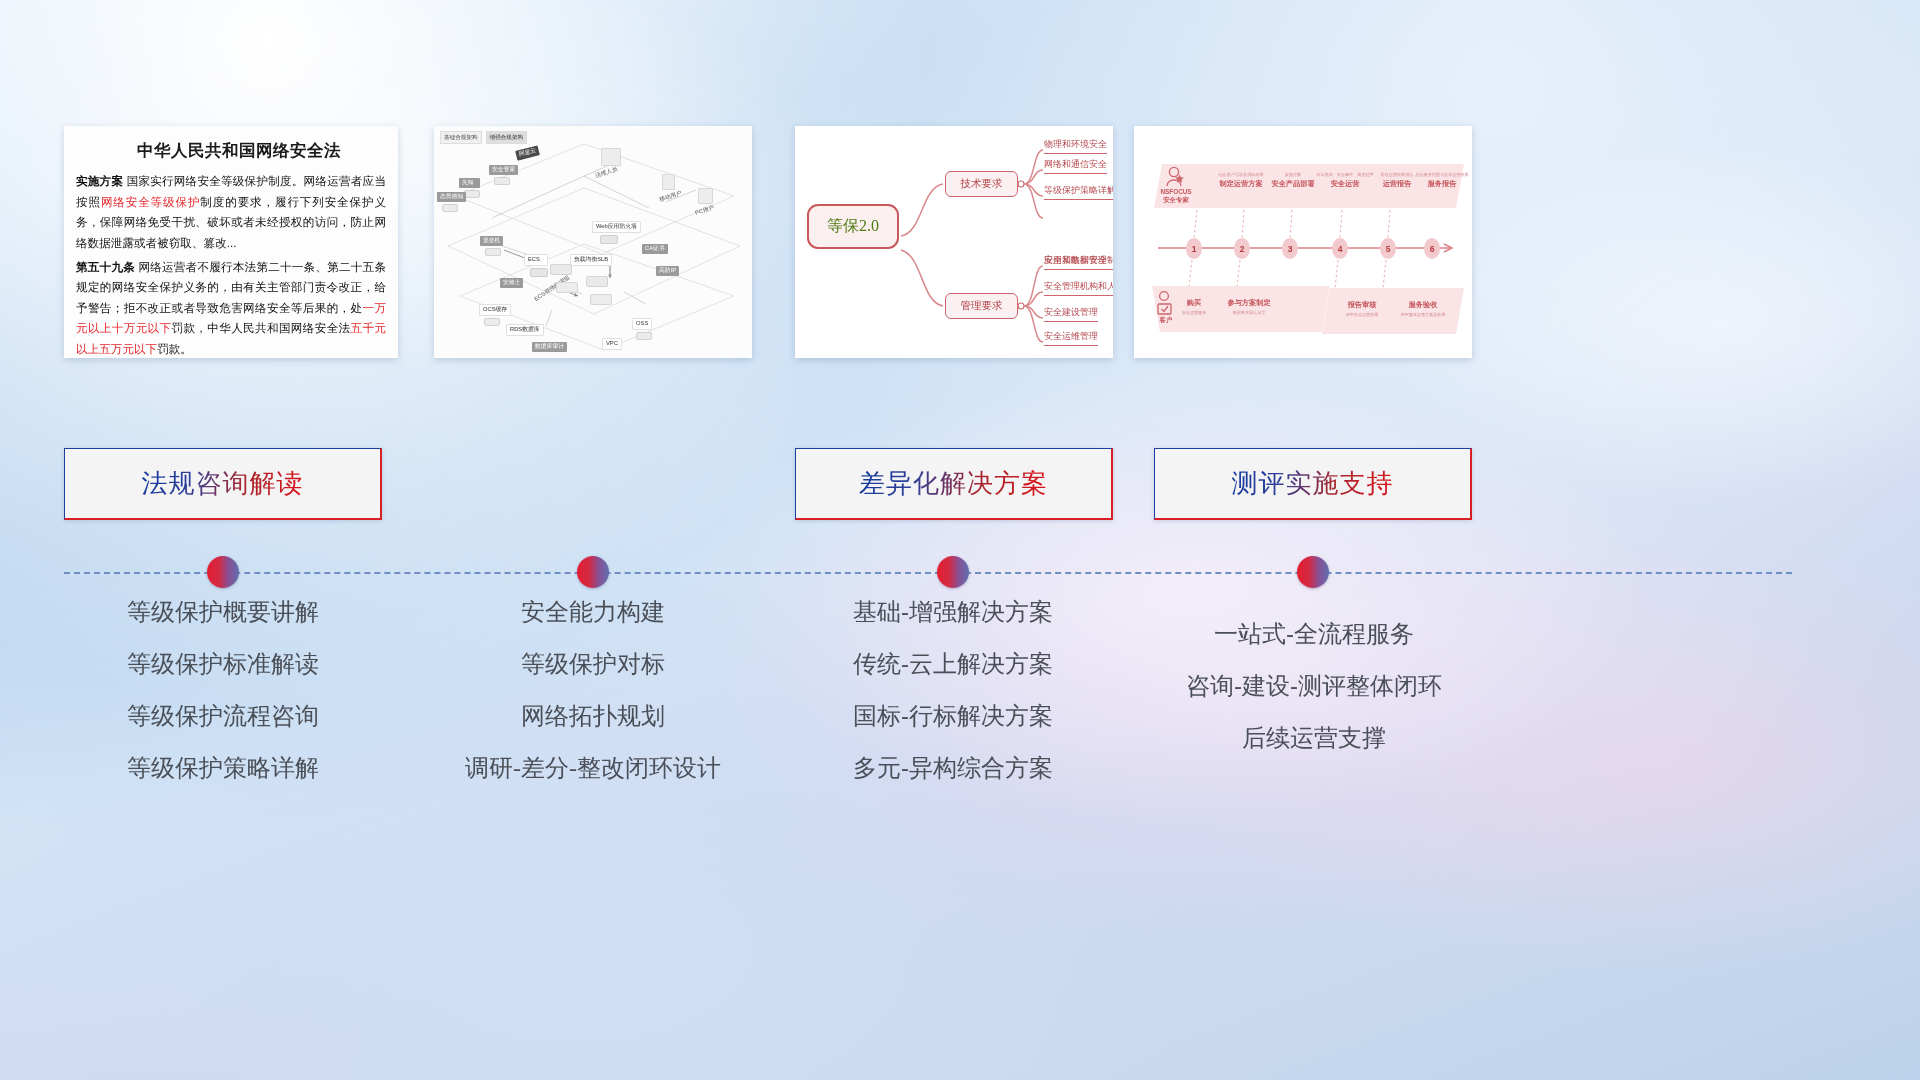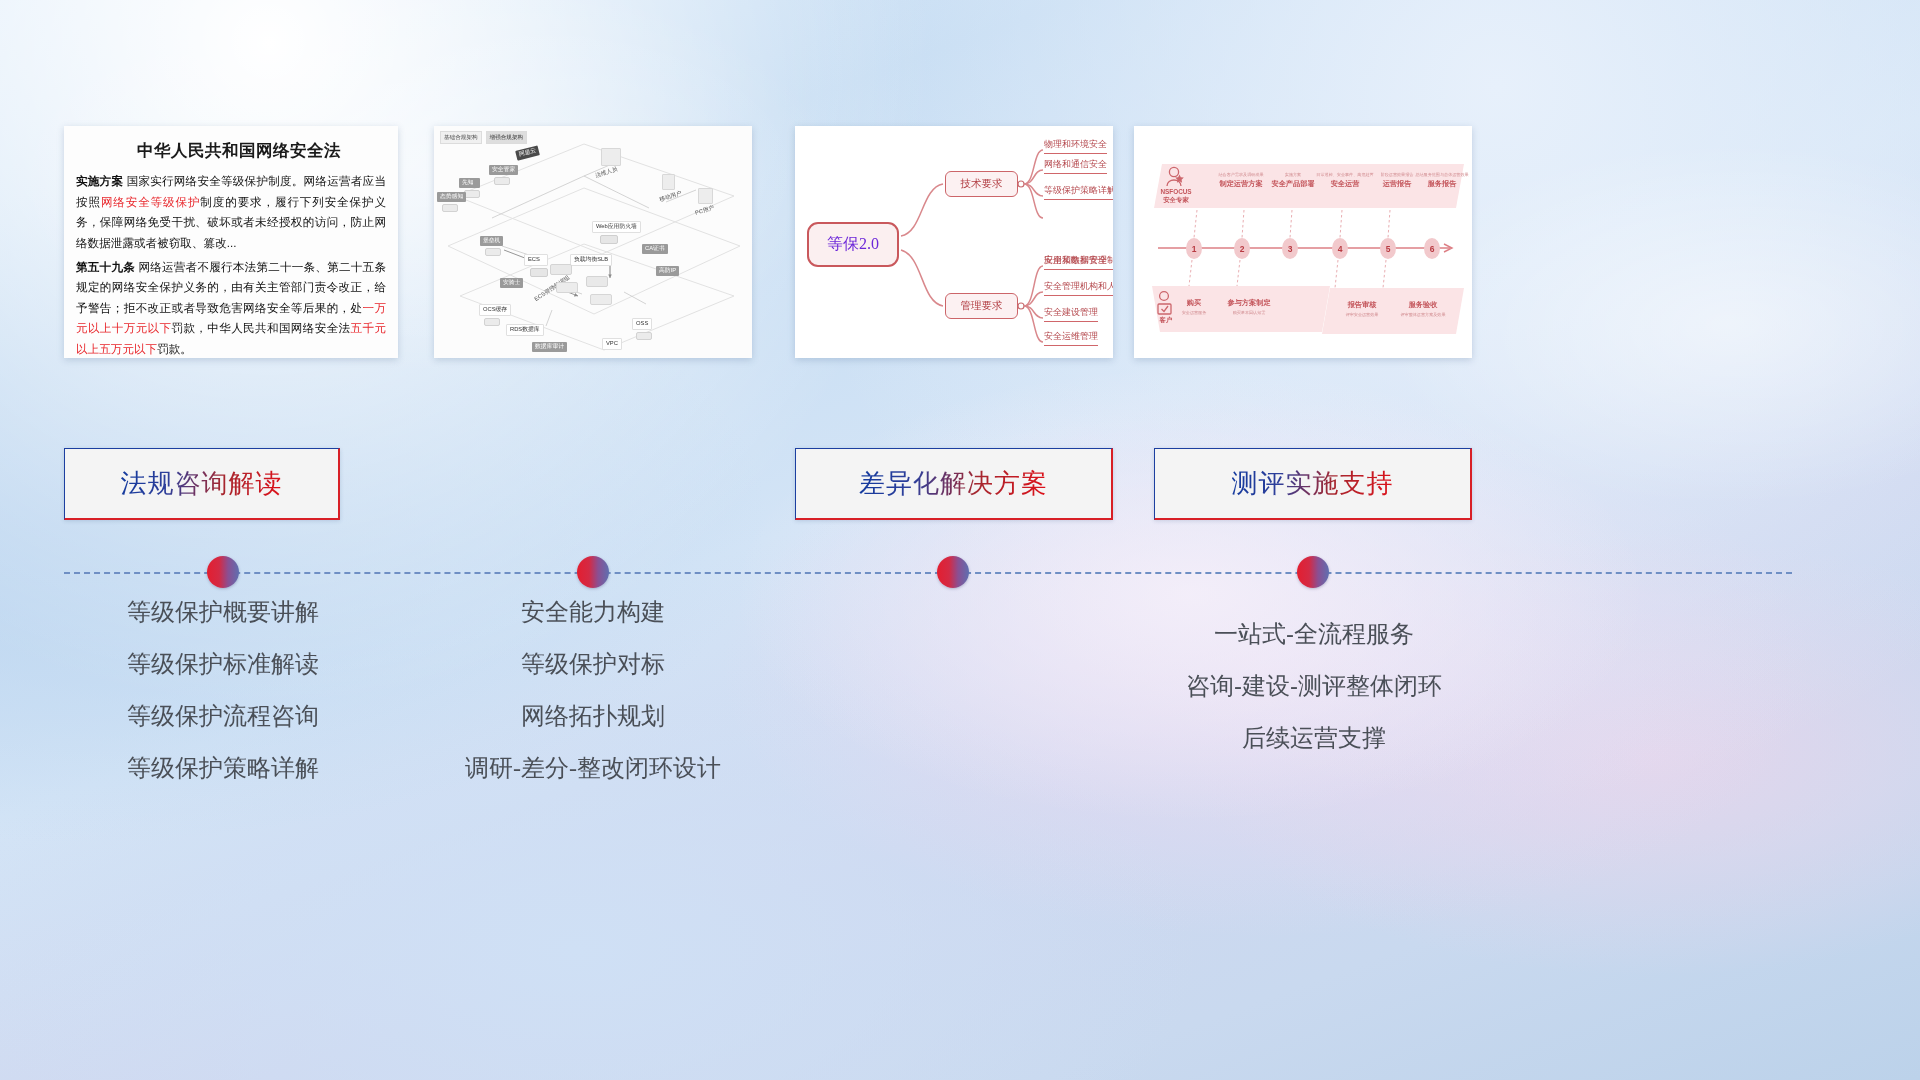--- a/index.html
+++ b/index.html
@@ -69,24 +69,24 @@
   }
   .lbl.grey { background:#9a9a9a; color:#fff; }
   .lbl.white { background:#fff; color:#333; border:1px solid #e0e0e0; }
   .lbl.dark { background:#4a4a4a; color:#fff; }
   .lbl.plain { color:#555; }
 
   
   .mind { position:relative; width:100%; height:100%; background:#fff; padding:6px; }
   .mind svg { position:absolute; left:0; top:0; }
   .mm-root {
-    position:absolute; left:12px; top:96px; width:92px; height:45px;
+    position:absolute; left:12px; top:78px; width:92px; height:45px;
     border:2.6px solid #c9585c; border-radius:11px; background:#fbeff0;
     display:flex; align-items:center; justify-content:center;
-    font-size:16px; color:#6d28d9; font-family:"Liberation Serif",serif;
+    font-size:16px; color:#4d7c0f; font-family:"Liberation Serif",serif;
   }
   .mm-branch {
     position:absolute; width:73px; height:26px;
     border:1.6px solid #cc6569; border-radius:6px; background:#fcf1f2;
     display:flex; align-items:center; justify-content:center;
     font-size:10.5px; color:#b23f44; font-family:"Liberation Serif",serif;
   }
   .mm-leaf {
     position:absolute; font-size:9px; color:#b4474c;
     font-family:"Liberation Serif",serif; white-space:nowrap;
@@ -117,21 +117,21 @@
     border-bottom:2.4px solid #d81f26;
     border-right:2.4px solid #d81f26;
     display:flex; align-items:center; justify-content:center;
     box-shadow:0 1px 4px rgba(40,70,120,.18);
   }
   .head .ht {
     font-size:26px; font-weight:500; letter-spacing:1px;
     background:linear-gradient(100deg,#123a9e 0%,#2f3f9a 30%,#a5272f 62%,#e00f18 100%);
     -webkit-background-clip:text; background-clip:text; color:transparent;
   }
-  .head.h1 { left:64px;   width:276px; }
+  .head.h1 { left:64px;   width:318px; }
   .head.h2 { left:434px;  width:318px; }
   .head.h3 { left:795px;  width:318px; }
   .head.h4 { left:1154px; width:318px; }
 
   
   .tl { position:absolute; left:0; top:540px; width:1920px; height:66px; }
   .tl-line {
     position:absolute; left:64px; top:32px; width:1728px; height:0;
     border-top:2.4px dashed #6f8fc4;
   }
@@ -431,20 +431,26 @@
       <div class="litem">等级保护策略详解</div>
     </div>
 
     <div class="lcol" style="left:433px;width:320px;font-family:Liberation Serif, serif;">
       <div class="litem">安全能力构建</div>
       <div class="litem">等级保护对标</div>
       <div class="litem">网络拓扑规划</div>
       <div class="litem">调研-差分-整改闭环设计</div>
     </div>
 
+    <div class="lcol" style="left:793px;width:320px;">
+      <div class="litem">基础-增强解决方案</div>
+      <div class="litem">传统-云上解决方案</div>
+      <div class="litem">国标-行标解决方案</div>
+      <div class="litem">多元-异构综合方案</div>
+    </div>
 
     <div class="lcol" style="left:1146px;width:336px;padding-top:22px;">
       <div class="litem">一站式-全流程服务</div>
       <div class="litem">咨询-建设-测评整体闭环</div>
       <div class="litem">后续运营支撑</div>
     </div>
   </div>
 
 </div>
 

